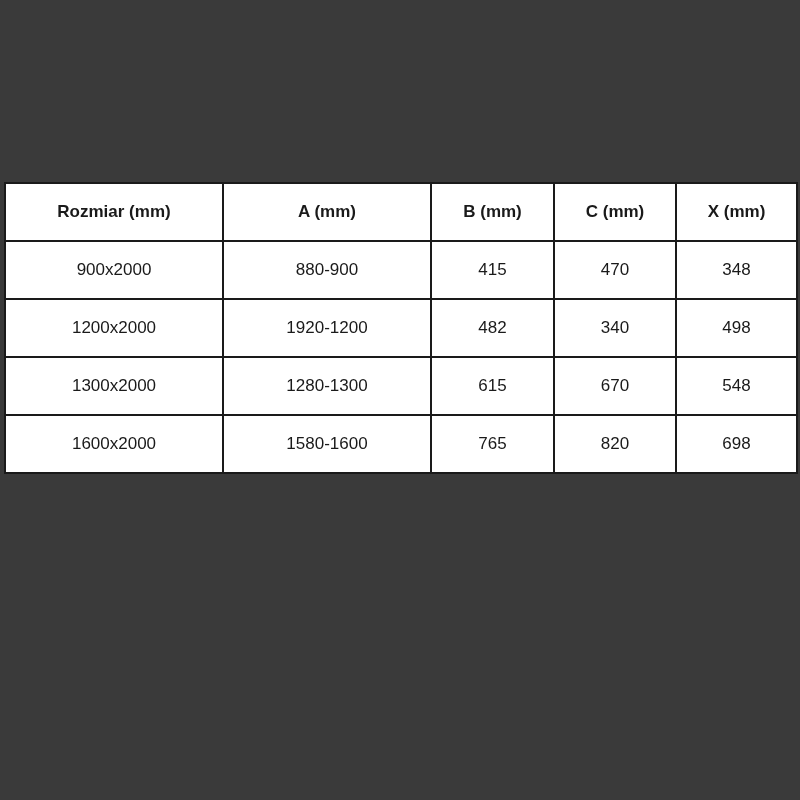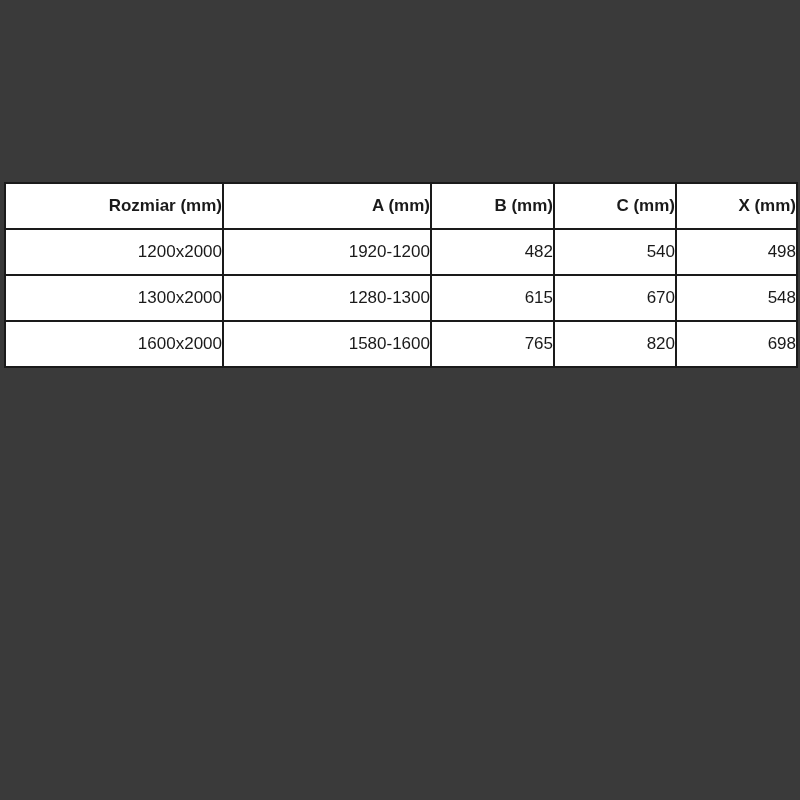--- a/index.html
+++ b/index.html
@@ -23,25 +23,25 @@
   table.spec-table {
     border-collapse: collapse;
     width: 792px;
     background: #ffffff;
     table-layout: fixed;
   }
   table.spec-table th,
   table.spec-table td {
     border: 2px solid #1a1a1a;
     height: 44px;
-    text-align: right;
+    text-align: center;
     vertical-align: middle;
     font-size: 17px;
     color: #1a1a1a;
-    padding: 0;
+    padding: 6px;
   }
   table.spec-table th {
     font-weight: bold;
   }
   col.c-rozmiar { width: 218px; }
   col.c-a { width: 208px; }
   col.c-b { width: 123px; }
   col.c-c { width: 122px; }
   col.c-x { width: 121px; }
 </style>
@@ -61,24 +61,31 @@
       <tr>
         <th>Rozmiar (mm)</th>
         <th>A (mm)</th>
         <th>B (mm)</th>
         <th>C (mm)</th>
         <th>X (mm)</th>
       </tr>
     </thead>
     <tbody>
       <tr>
+        <td>900x2000</td>
+        <td>880-900</td>
+        <td>415</td>
+        <td>470</td>
+        <td>348</td>
+      </tr>
+      <tr>
         <td>1200x2000</td>
         <td>1920-1200</td>
         <td>482</td>
-        <td>540</td>
+        <td>340</td>
         <td>498</td>
       </tr>
       <tr>
         <td>1300x2000</td>
         <td>1280-1300</td>
         <td>615</td>
         <td>670</td>
         <td>548</td>
       </tr>
       <tr>

